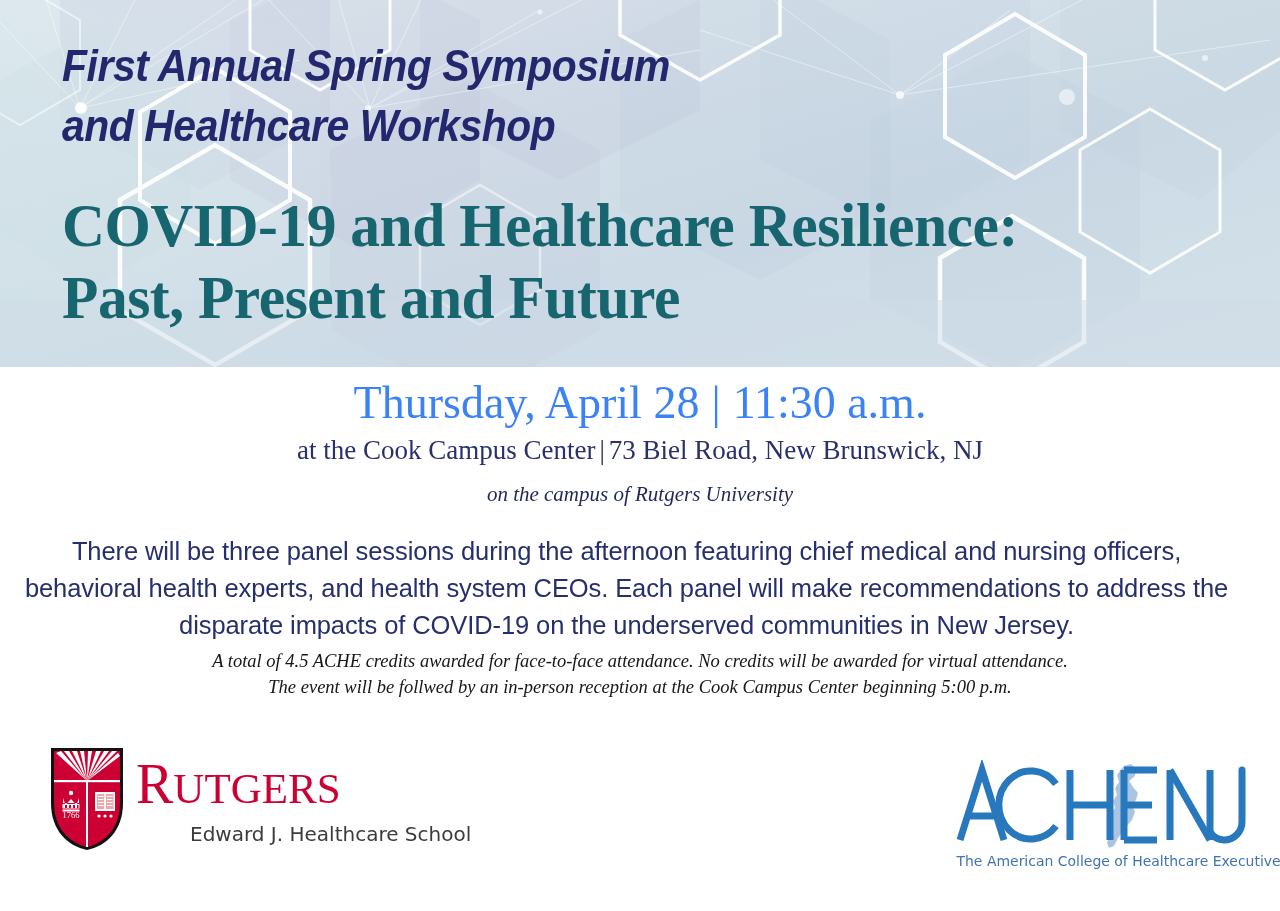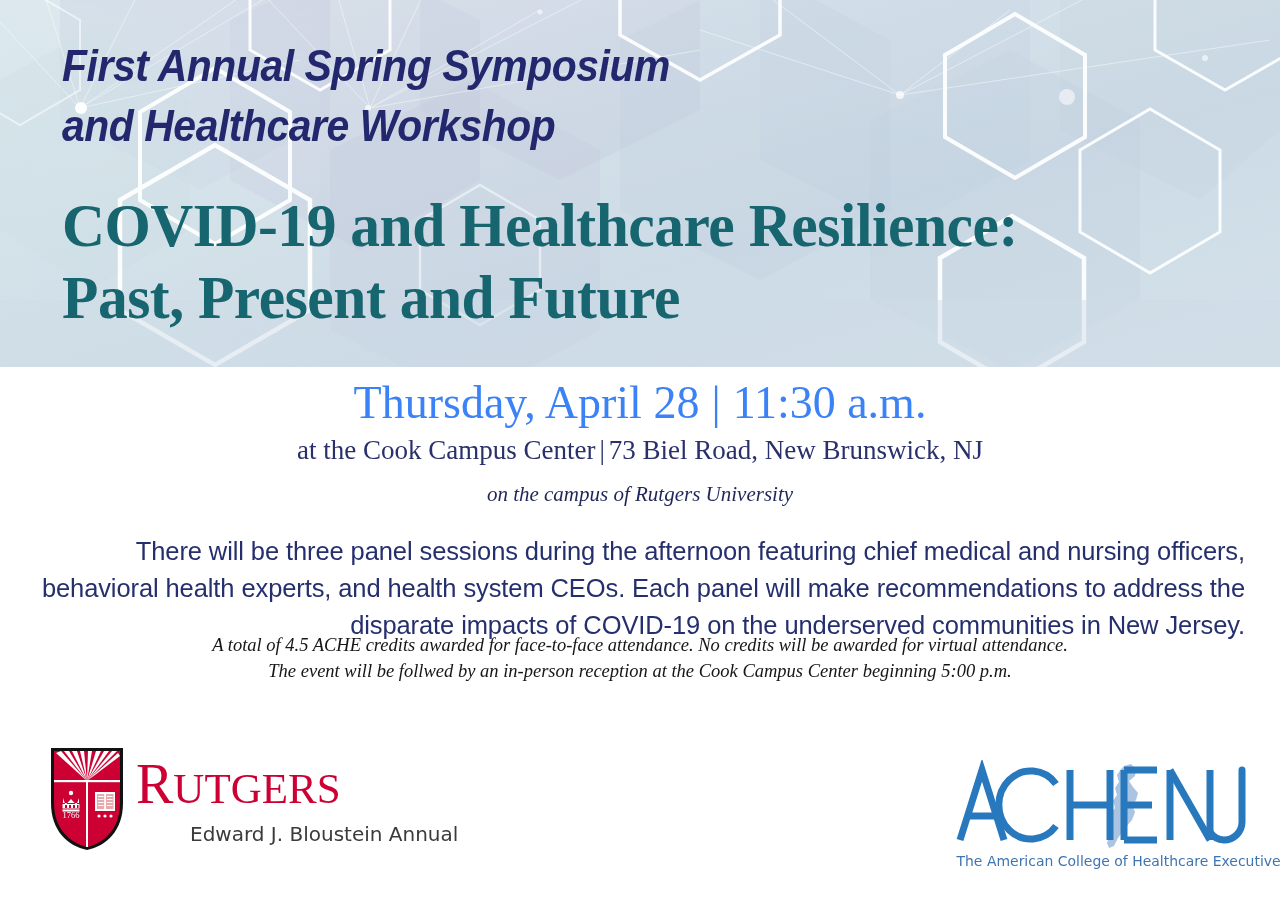--- a/index.html
+++ b/index.html
@@ -112,33 +112,33 @@
     font-family: "Liberation Serif", serif;
     font-style: italic;
     font-size: 21px;
     line-height: 26px;
     white-space: nowrap;
   }
 
   .description {
     position: absolute;
     top: 533px;
-    left: 40px;
+    left: 24px;
     width: 1205px;
     color: #252f6d;
     font-family: "Liberation Sans", sans-serif;
     font-size: 25.5px;
     line-height: 37px;
     letter-spacing: -0.1px;
-    text-align: right;
+    text-align: center;
   }
 
   .credits {
     position: absolute;
-    top: 632px;
+    top: 648px;
     left: 0;
     width: 1280px;
     text-align: center;
     color: #161616;
     font-family: "Liberation Serif", serif;
     font-style: italic;
     font-size: 18.5px;
     line-height: 26px;
     white-space: nowrap;
   }
@@ -380,21 +380,21 @@
 
         <text x="23" y="73" text-anchor="middle" fill="#ffffff" font-family="Liberation Serif, serif" font-size="8.5">1766</text>
       </g>
     </svg>
 
     <div class="rutgers-wordmark">
       <span class="big">R</span><span class="small">UTGERS</span>
     </div>
 
     <div class="rutgers-school">
-      <div>Edward J. Bloustein Annual</div>
+      <div>Edward J. Healthcare School</div>
     </div>
   </div>
 
   <div class="ache-logo">
     <svg class="ache-svg" width="300" height="92" viewBox="0 0 300 92">
 
       <path d="M172,6 L179,4 L184,9 L183,16 L177,21 L181,27 L186,33 L184,40
                L180,45 L183,52 L180,60 L173,68 L166,78 L162,86 L157,88
                L155,83 L158,75 L156,68 L160,61 L158,54 L163,48 L161,41
                L165,35 L163,28 L167,22 L165,15 L169,9 Z" fill="#aac4e2"></path>

